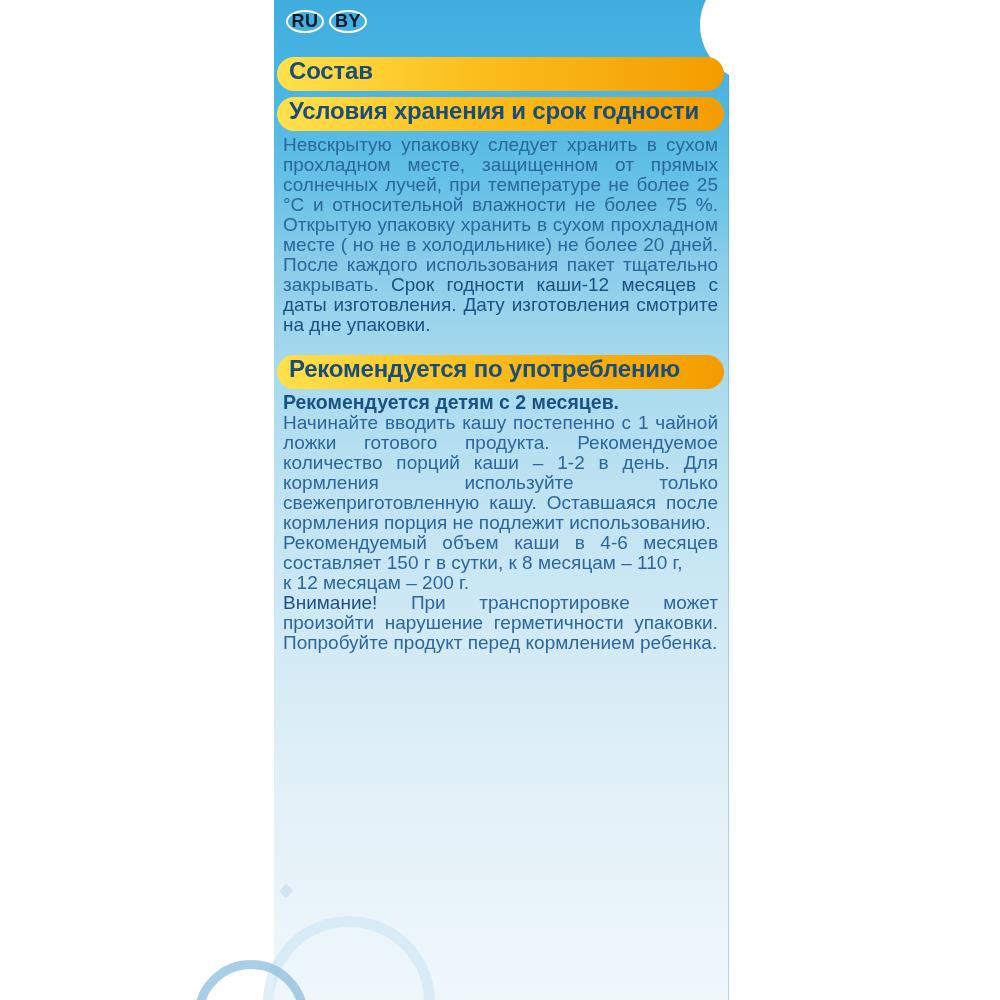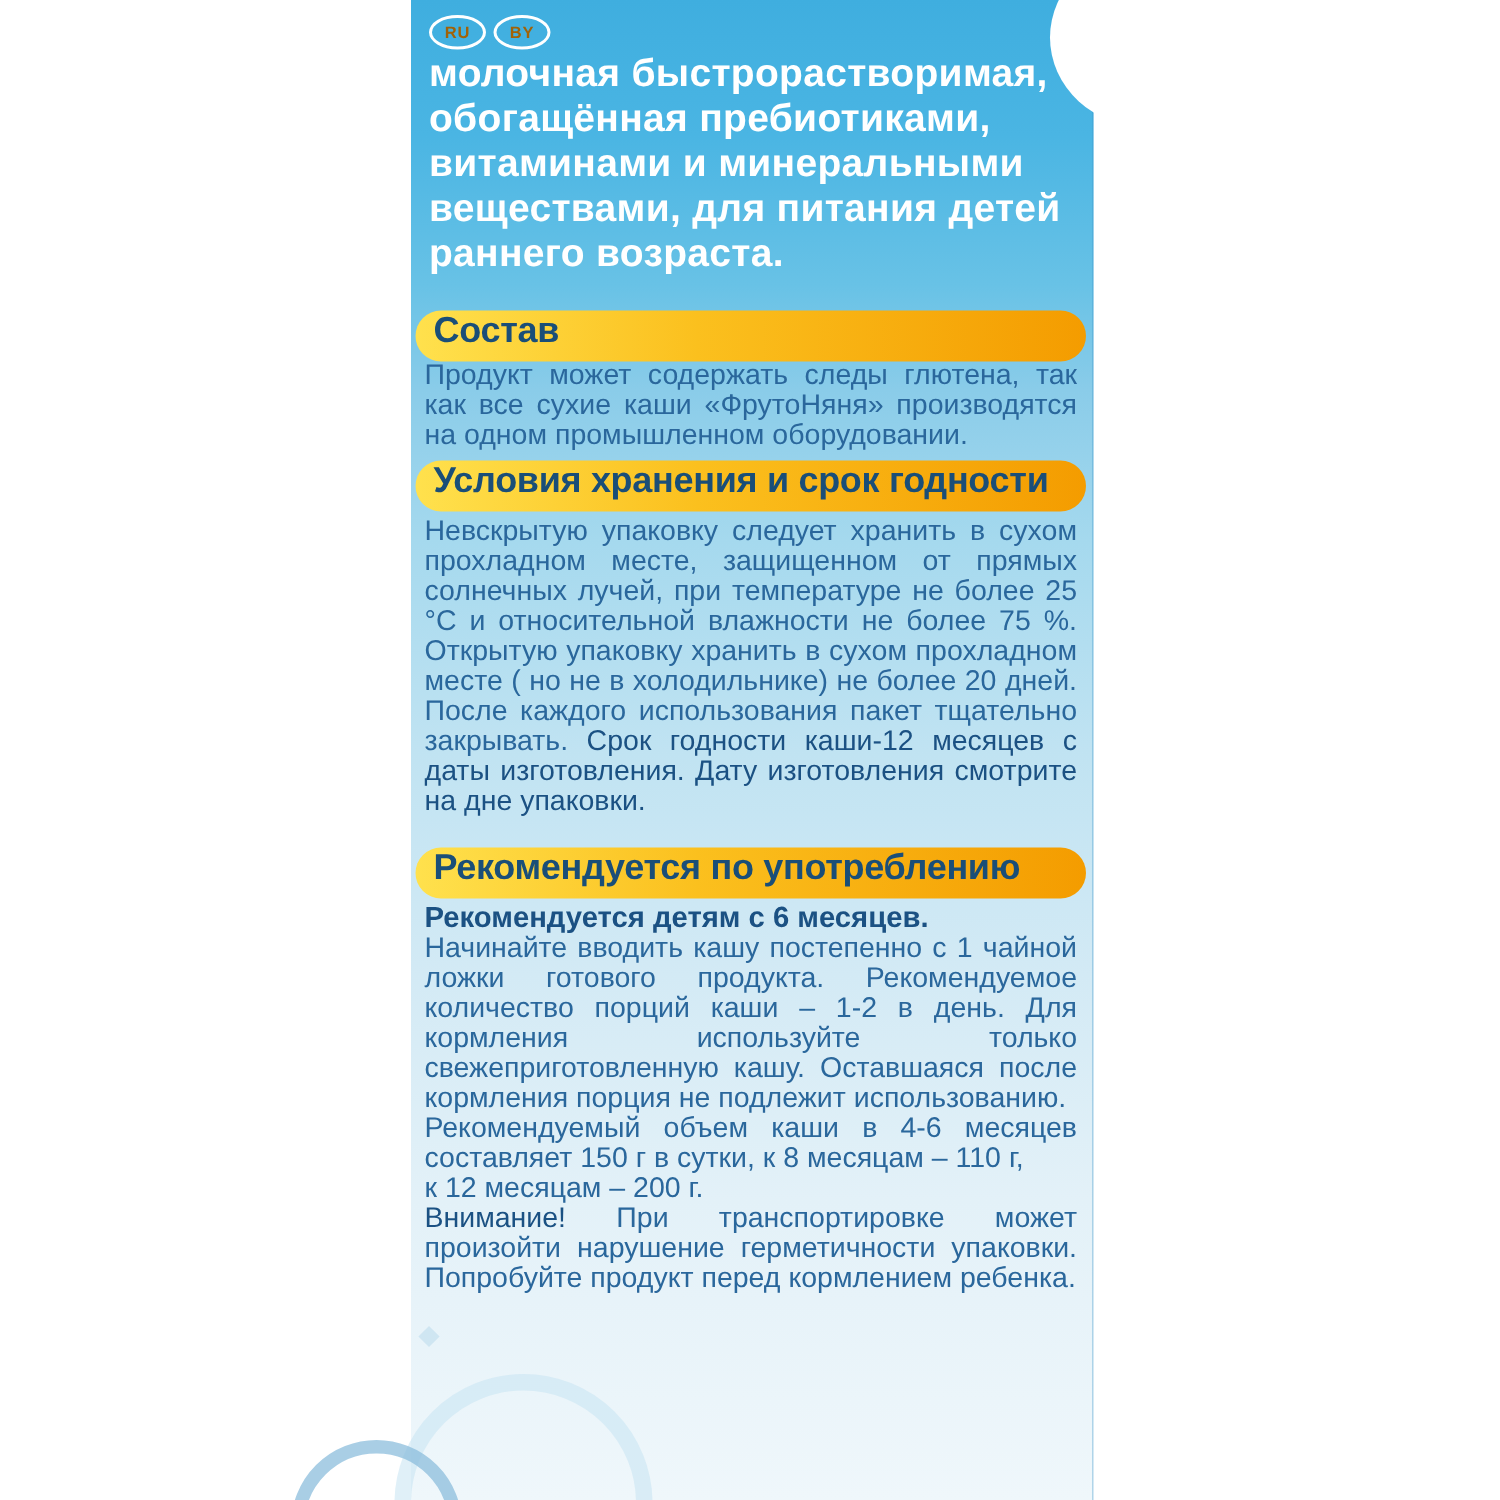--- a/index.html
+++ b/index.html
@@ -41,21 +41,21 @@
     background:#cfe6f2;transform:rotate(45deg);
   }
   .content{
     position:absolute;left:274px;top:0;width:454px;height:1000px;
     padding:10px 10px 0 9px;box-sizing:border-box;
   }
   .title-line1{display:flex;align-items:center;gap:5px;padding-left:3px;}
   .badge{
     display:inline-flex;align-items:center;justify-content:center;flex:0 0 auto;
     width:38px;height:23px;border:2.5px solid #ffffff;border-radius:50%;
-    color:#a16207;font-weight:bold;font-size:11px;letter-spacing:.5px;box-sizing:border-box;
+    color:#0f172a;font-weight:bold;font-size:18px;letter-spacing:.5px;box-sizing:border-box;
   }
   .title-text,.title-rest{
     color:#ffffff;font-weight:bold;font-size:26px;line-height:30px;letter-spacing:.2px;
   }
   .title-rest{padding-left:3px;}
   .section-bar{
     height:34px;width:447px;margin-left:-6px;border-radius:17px;
     background:linear-gradient(90deg,
       var(--header_gradient_start,#FFE14D) 0%,#FBC01E 42%,var(--header_gradient_end,#F49C00) 100%);
     display:flex;align-items:flex-start;padding:0 12px;box-sizing:border-box;
@@ -89,36 +89,34 @@
   <div class="dot"></div>
   <div class="cloud"></div>
 
   <div class="content">
 
     <div class="title-block">
       <div class="title-line1">
         <span class="badge">RU</span>
         <span class="badge">BY</span>
       </div>
-      <div class="title-rest">молочная быстрорастворимая, обогащённая пребиотиками, витаминами и минеральными веществами, для питания детей раннего возраста.</div>
     </div>
 
     <div class="section-bar bar-composition">
       <span class="heading">Состав</span>
     </div>
-    <p class="body flow">Продукт может содержать следы глютена, так как все сухие каши «ФрутоНяня» производятся на одном промышленном оборудовании.</p>
 
     <div class="section-bar bar-storage">
       <span class="heading">Условия хранения и срок годности</span>
     </div>
     <p class="body"><span>Невскрытую упаковку следует хранить в сухом прохладном месте, защищенном от прямых солнечных лучей, при температуре не более 25 °С и относительной влажности не более 75 %. Открытую упаковку хранить в сухом прохладном месте ( но не в холодильнике) не более 20 дней. После каждого использования пакет тщательно закрывать.</span> <span class="bold-inline">Срок годности каши-12 месяцев с даты изготовления. Дату изготовления смотрите на дне упаковки.</span></p>
 
     <div class="section-bar bar-usage">
       <span class="heading">Рекомендуется по употреблению</span>
     </div>
-    <p class="intro-bold">Рекомендуется детям с 6 месяцев.</p>
+    <p class="intro-bold">Рекомендуется детям с 2 месяцев.</p>
     <p class="body flow">Начинайте вводить кашу постепенно с 1 чайной ложки готового продукта. Рекомендуемое количество порций каши – 1-2 в день. Для кормления используйте только свежеприготовленную кашу. Оставшаяся после кормления порция не подлежит использованию.</p>
     <p class="body flow pre">Рекомендуемый объем каши в 4-6 месяцев составляет 150 г в сутки, к 8 месяцам – 110 г,
 к 12 месяцам – 200 г.</p>
     <p class="body flow"><span class="bold-inline">Внимание!</span> <span>При транспортировке может произойти нарушение герметичности упаковки. Попробуйте продукт перед кормлением ребенка.</span></p>
 
   </div>
 </div>
 
 </body></html>

